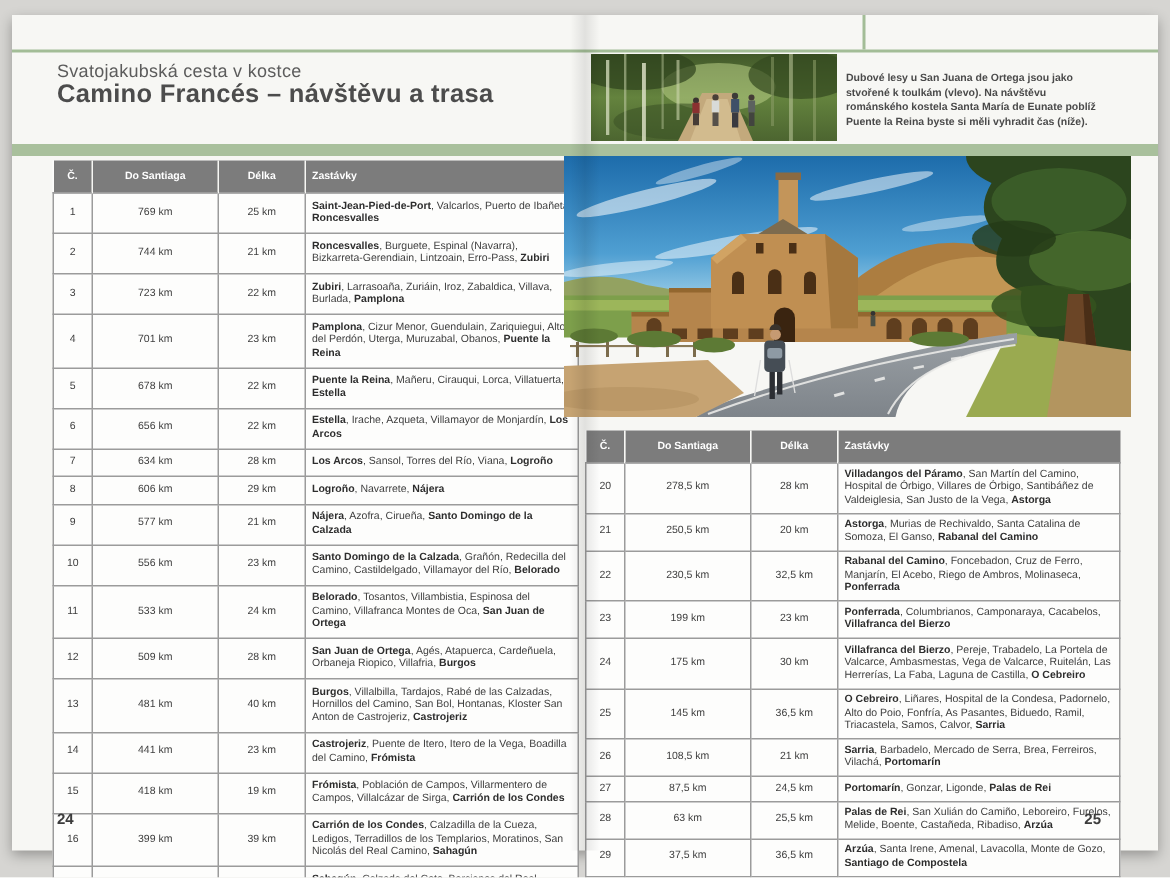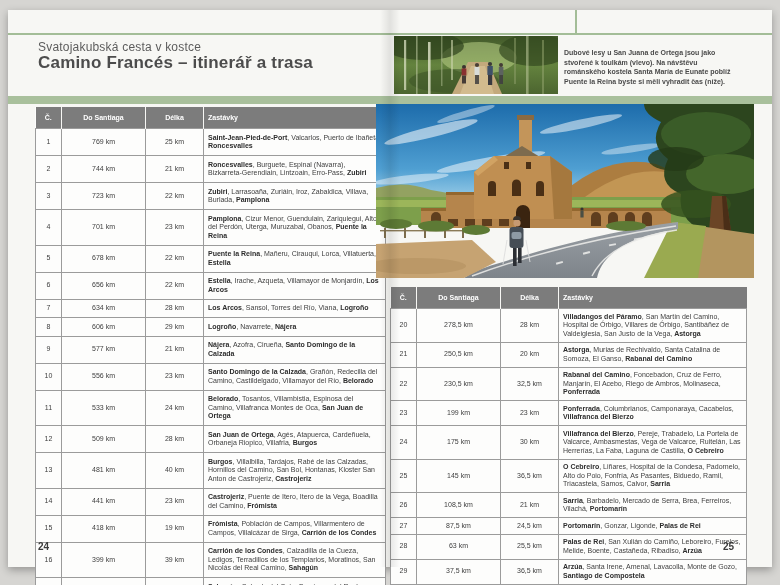--- a/index.html
+++ b/index.html
@@ -48,21 +48,21 @@
 <body>
 
 <div class="canvas">
   <div class="spread">
     <div class="top-rule"></div>
     <div class="green-band"></div>
     <div class="v-rule"></div>
 
     <div class="page page-left">
       <div class="kicker">Svatojakubská cesta v kostce</div>
-      <div class="title">Camino Francés – itinerář a trasa</div>
+      <div class="title">Camino Francés – návštěvu a trasa</div>
 
       <table class="itin itin-left">
         <colgroup>
             <col class="col-n">
             <col class="col-to">
             <col class="col-len">
             <col>
           </colgroup>
         <thead>
           <tr>

